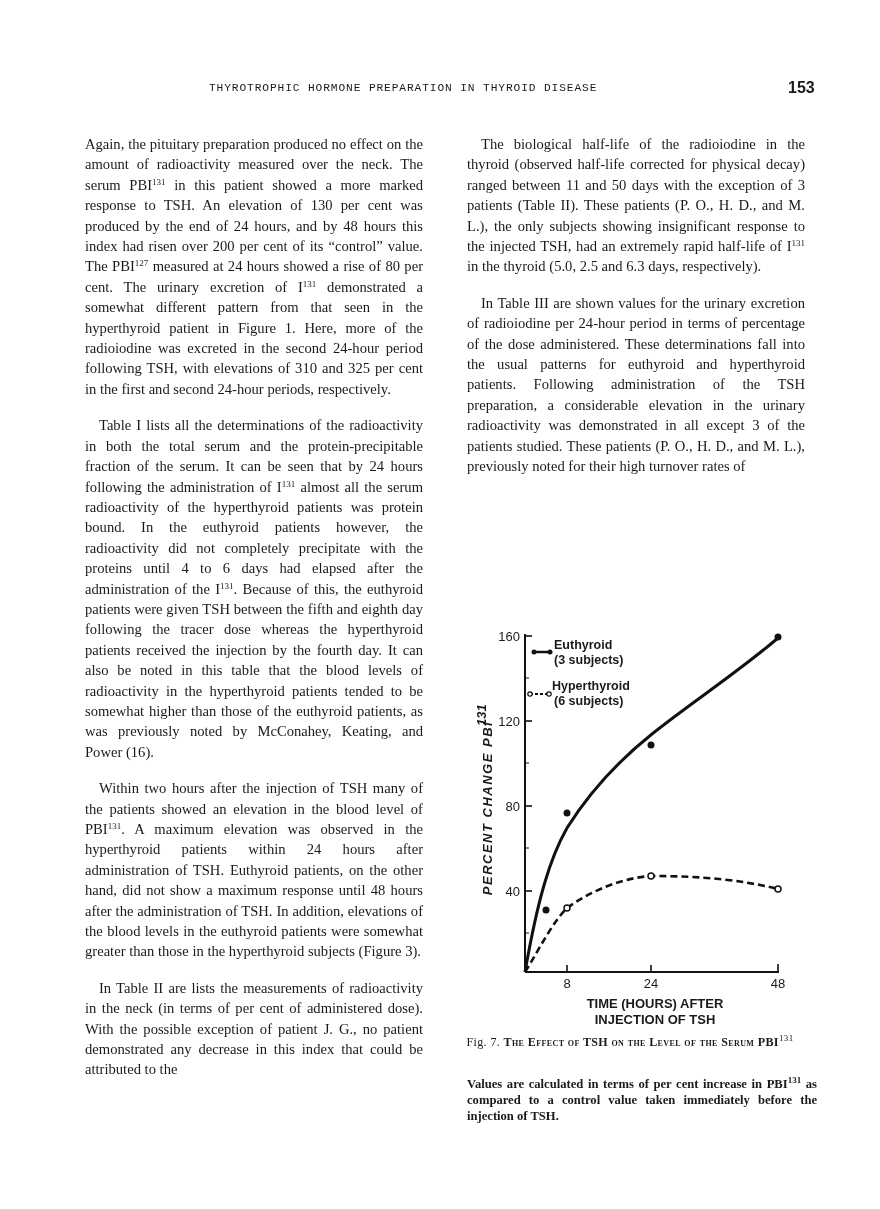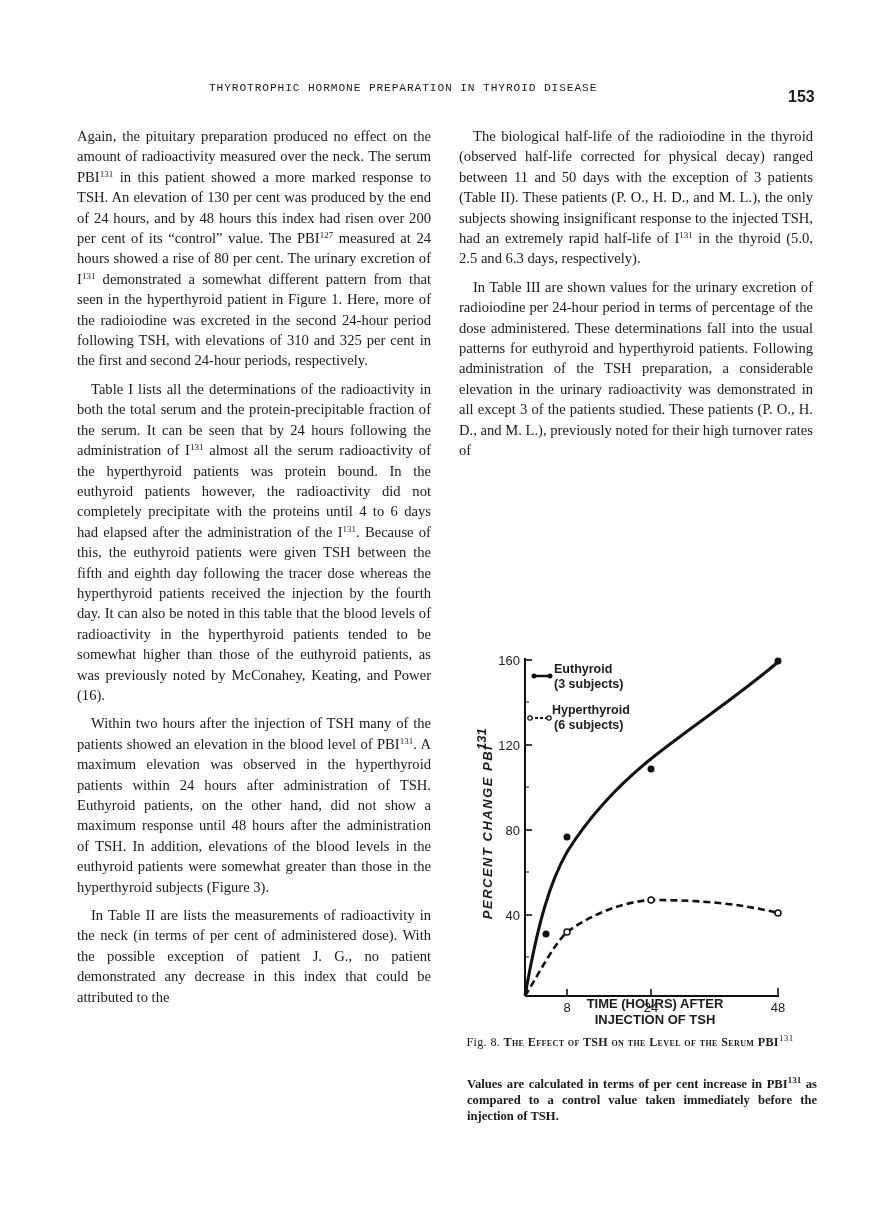--- a/index.html
+++ b/index.html
@@ -1,28 +1,28 @@
 <!DOCTYPE html>
 <html><head>
 <meta charset="utf-8">
 <style>
   html,body{margin:0;padding:0;background:#fff;}
   body{width:880px;height:1209px;position:relative;overflow:hidden;color:#1a1a1a;
        font-family:"Liberation Serif","DejaVu Serif",serif;}
   .running-head{position:absolute;top:82px;left:209px;font-size:11.2px;letter-spacing:0.9px;
        font-family:"Liberation Mono","DejaVu Sans Mono",monospace;}
   .page-num{position:absolute;top:79px;left:788px;font-size:16px;font-weight:bold;
-       font-family:"Liberation Sans","DejaVu Sans",sans-serif;margin-top:9px;}
+       font-family:"Liberation Sans","DejaVu Sans",sans-serif;}
   .col{position:absolute;top:118px;width:370px;font-size:14.6px;line-height:20.4px;text-align:justify;}
   .col-left{left:69px;}
   .col-right{left:451px;}
-  .col p{margin:8px;}
+  .col p{margin:16px;}
   .col p.indent{text-indent:14px;}
   sup{font-size:9px;line-height:0;vertical-align:5px;}
-  .figure{position:absolute;left:472px;top:628px;width:330px;height:400px;margin-top:24px;}
+  .figure{position:absolute;left:472px;top:628px;width:330px;height:400px;}
   .figure svg{position:absolute;left:0;top:0;}
   .axlabel{font-family:"Liberation Sans","DejaVu Sans",sans-serif;font-size:13px;fill:#1a1a1a;}
   .legend{font-family:"Liberation Sans","DejaVu Sans",sans-serif;font-size:12.5px;font-weight:bold;fill:#1a1a1a;}
   .xtitle{position:absolute;left:580px;top:996px;width:150px;text-align:center;font-size:13px;line-height:16px;
        font-weight:bold;font-family:"Liberation Sans","DejaVu Sans",sans-serif;}
   .fig-caption{position:absolute;left:440px;top:1035px;width:380px;font-size:12px;line-height:15px;text-align:center;letter-spacing:0.4px;}
   .fig-caption .sc{font-variant:small-caps;font-weight:bold;}
   .fig-note{position:absolute;left:467px;top:1076px;width:350px;font-size:12.6px;line-height:16px;text-align:justify;font-weight:bold;}
 </style>
 </head>
@@ -115,19 +115,19 @@
     </g>
   </svg>
 </div>
 
 <div class="xtitle">
   <div>TIME (HOURS) AFTER</div>
   <div>INJECTION OF TSH</div>
 </div>
 
 <div class="fig-caption">
-  <span>Fig. 8.</span>
+  <span>Fig. 7.</span>
   <span class="sc">The Effect of TSH on the Level of the Serum PBI</span><sup>131</sup>
 </div>
 
 <div class="fig-note">
   <span>Values are calculated in terms of per cent increase in PBI</span><sup>131</sup><span> as compared to a control value taken immediately before the injection of TSH.</span>
 </div>
 
 </body></html>

